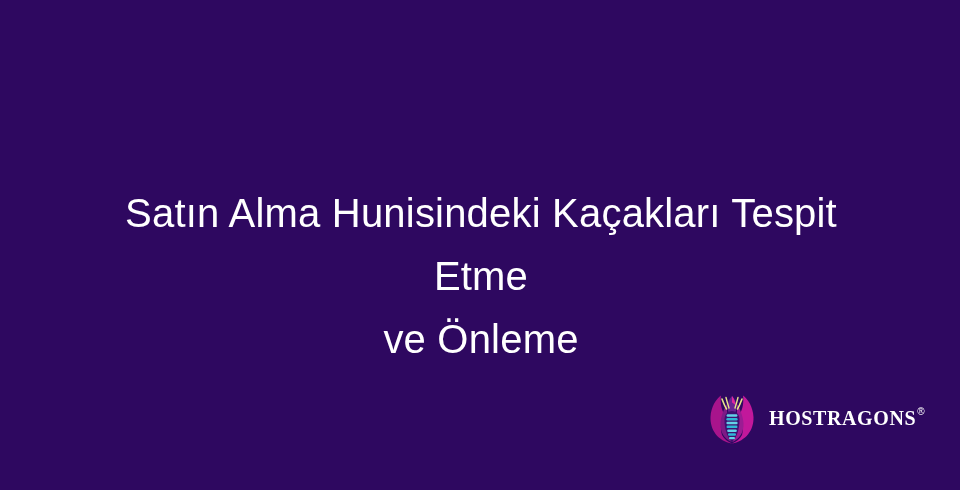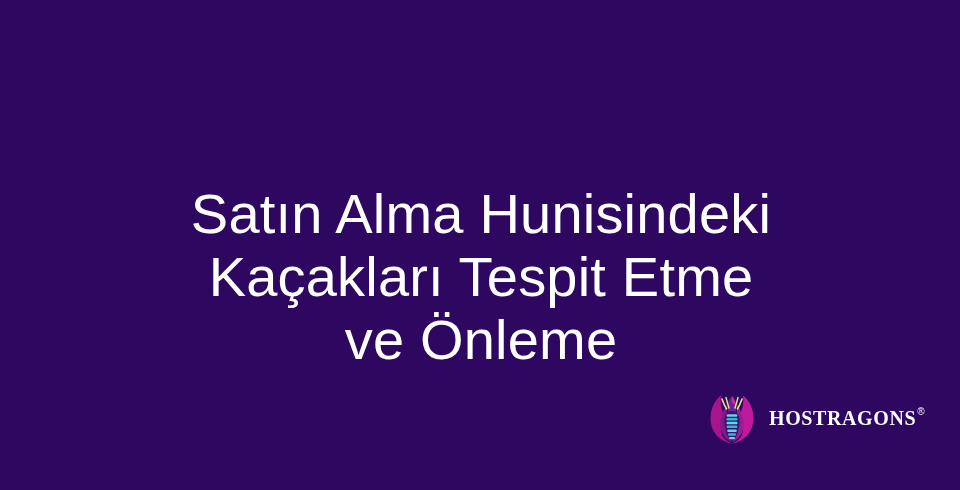--- a/index.html
+++ b/index.html
@@ -27,21 +27,21 @@
     left: 78px;
     top: 182px;
     width: 806px;
     text-align: center;
   }
 
   #title-text {
     margin: 0;
     font-family: "Liberation Sans", sans-serif;
     font-weight: 400;
-    font-size: 56px;
+    font-size: 40px;
     line-height: 63px;
     color: #FFFFFF;
     letter-spacing: 0.2px;
     white-space: pre-line;
   }
 
   #brand-lockup {
     position: absolute;
     left: 708px;
     top: 392px;

